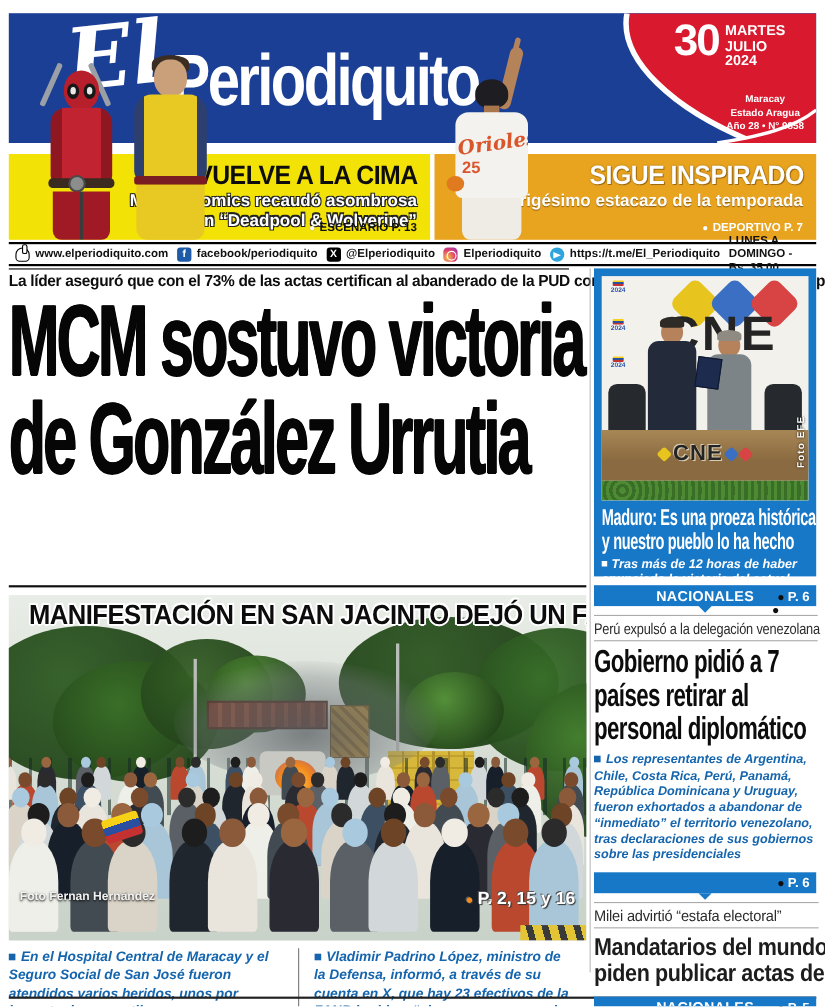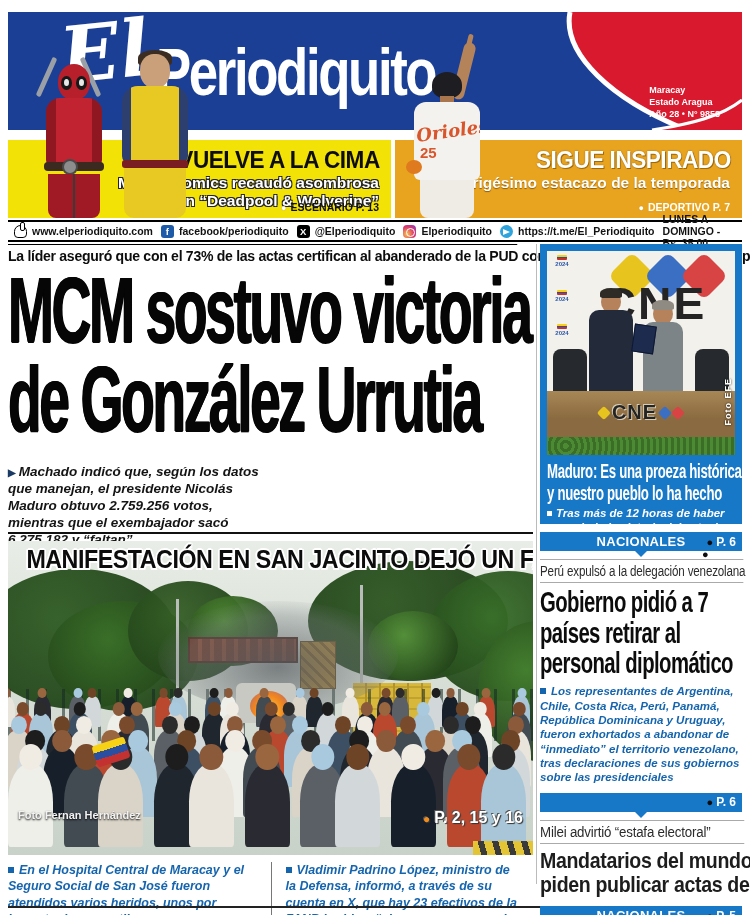--- a/index.html
+++ b/index.html
@@ -8,21 +8,21 @@
   #page { position:relative; width:750px; height:915px; background:#fff; overflow:hidden; }
 
   
   .masthead { position:absolute; left:8px; top:12px; width:734px; height:118px; background:#1c3f96; overflow:hidden; }
   .mast-el { position:absolute; left:52px; top:-6px; color:#fff; font-family:"DejaVu Serif", serif; font-style:italic; font-weight:bold; font-size:78px; transform:rotate(-6deg); }
   .mast-title { position:absolute; left:148px; top:22px; color:#fff; font-weight:bold; font-size:66px; letter-spacing:-3px; transform:scaleX(0.80); transform-origin:0 0; white-space:nowrap; }
   .mast-wedge { position:absolute; right:0; top:0; width:250px; height:118px; }
   .mast-date { position:absolute; right:28px; top:6px; display:flex; color:#fff; z-index:3; }
   .mast-day { font-size:40px; font-weight:bold; line-height:0.95; letter-spacing:-2px; }
   .mast-dmy { margin-left:6px; font-size:13px; font-weight:bold; line-height:1.05; margin-top:3px; }
-  .mast-loc { position:absolute; right:22px; top:72px; text-align:left; color:#fff; font-size:9px; font-weight:bold; line-height:1.35; z-index:3; }
+  .mast-loc { position:absolute; right:11px; top:72px; text-align:center; color:#fff; font-size:9px; font-weight:bold; line-height:1.35; z-index:3; }
 
   
   .banner { position:absolute; top:140px; height:78px; overflow:visible; }
   .banner-left { left:8px; width:383px; background:#f2e205; }
   .banner-right { left:395px; width:347px; background:#e9a41f; }
   .banner-title { font-weight:bold; font-size:24px; letter-spacing:-0.5px; text-align:right; padding:6px 12px 0 0; transform:scaleX(0.94); transform-origin:100% 0; white-space:nowrap; }
   .banner-left .banner-title { color:#0d0d0d; }
   .banner-right .banner-title { color:#fff; text-shadow:0 0 2px #9c6a10, 1px 1px 0 #9c6a10; }
   .banner-sub { font-weight:bold; font-size:15.5px; line-height:1.15; text-align:right; padding-right:12px; color:#fff; }
   .banner-left .banner-sub { text-shadow:-1px -1px 0 #222,1px -1px 0 #222,-1px 1px 0 #222,1px 1px 0 #222; }
@@ -162,20 +162,28 @@
 
   <div class="masthead">
     <div class="mast-el">El</div>
     <div class="mast-title">Periodiquito</div>
     <svg class="mast-wedge" viewBox="0 0 250 118">
       <path d="M78,0 C70,42 120,88 195,118 L250,118 L250,0 Z" fill="#d8192e"></path>
       <path d="M78,0 C70,42 120,88 195,118" fill="none" stroke="#ffffff" stroke-width="5"></path>
       <path d="M250,118 L160,118 C200,112 230,104 250,88 Z" fill="#d8192e"></path>
       <path d="M160,118 C200,112 230,104 250,88" fill="none" stroke="#ffffff" stroke-width="3"></path>
     </svg>
+    <div class="mast-date">
+      <div class="mast-day">30</div>
+      <div class="mast-dmy">
+        <div>MARTES</div>
+        <div>JULIO</div>
+        <div>2024</div>
+      </div>
+    </div>
     <div class="mast-loc">
       <div>Maracay</div>
       <div>Estado Aragua</div>
       <div>Año 28  •  N°  9858</div>
     </div>
   </div>
 
   <div class="banner banner-left">
     <div class="banner-title">VUELVE A LA CIMA</div>
     <div class="banner-sub">
@@ -254,21 +262,20 @@
     <div class="info-right">LUNES  A  DOMINGO - Bs. 35,00</div>
   </div>
 
   <div class="main-col">
     <div class="lead-kicker">La líder aseguró que con el 73% de las actas certifican al abanderado de la PUD como el vencedor de la contienda presidencial</div>
     <div class="lead-headline">
       <div>MCM sostuvo victoria</div>
       <div>de González Urrutia</div>
     </div>
     <div class="lead-bullets">
-      <div class="lead-b"><span class="tri">▶</span><span>Machado indicó que, según los datos que manejan, el presidente Nicolás Maduro obtuvo 2.759.256 votos, mientras que el exembajador sacó 6.275.182 y “faltan”</span></div>
     </div>
     <div class="lead-rule"></div>
   </div>
 
   <div class="photo">
     <div class="photo-head">MANIFESTACIÓN EN SAN JACINTO DEJÓ UN FALLECIDO</div>
     <div id="scenery">
         <div class="tree" style="left: -30px; top: 28px; width: 200px; height: 140px; background: radial-gradient(circle at 40% 35%, rgb(46, 91, 35), rgb(31, 61, 23) 85%); z-index: 3; opacity: 0.95;"></div>
         <div class="tree" style="left: 40px; top: 60px; width: 150px; height: 110px; background: radial-gradient(circle at 40% 35%, rgb(58, 112, 40), rgb(31, 61, 23) 85%); z-index: 3; opacity: 0.95;"></div>
         <div class="tree" style="left: 120px; top: 40px; width: 120px; height: 100px; background: radial-gradient(circle at 40% 35%, rgb(53, 95, 38), rgb(31, 61, 23) 85%); z-index: 3; opacity: 0.95;"></div>

